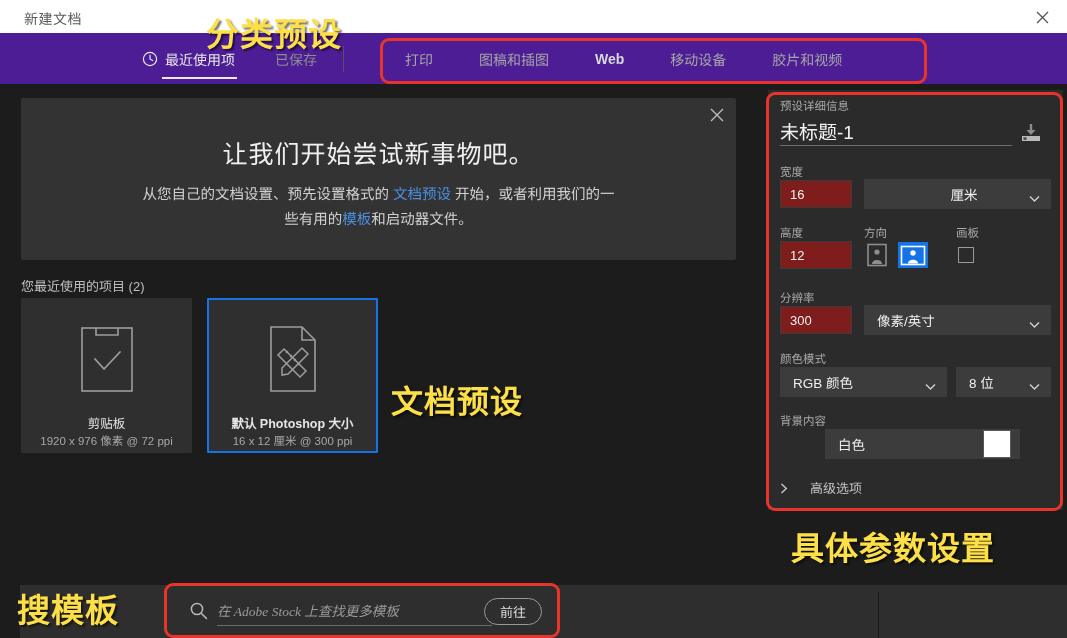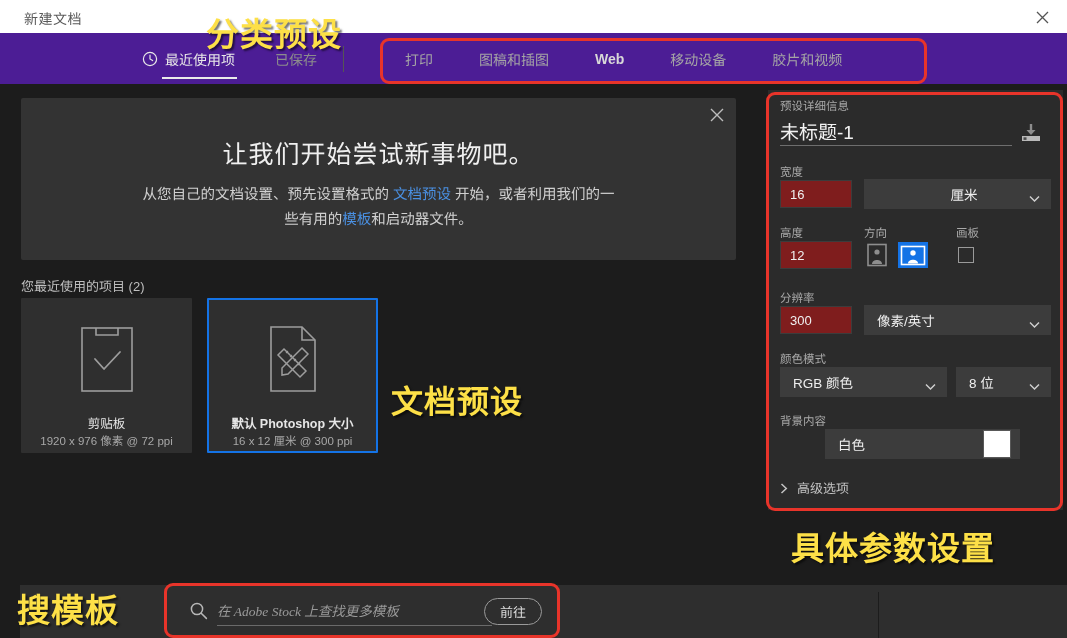--- a/index.html
+++ b/index.html
@@ -179,21 +179,21 @@
   .artboard-box {
     position: absolute; width: 16px; height: 16px;
     border: 1px solid #9a9a9a; cursor: pointer;
   }
   .swatch {
     position: absolute; width: 28px; height: 28px; background: #ffffff;
     border: 1px solid #585858; cursor: pointer;
   }
   .adv {
     position: absolute; left: 12px; top: 388px; color: #c3c3c3; font-size: 13px;
-    display: flex; align-items: flex-end; gap: 9px; cursor: pointer;
+    display: flex; align-items: flex-end; gap: 22px; cursor: pointer;
   }
 
   
   .ann-box {
     position: absolute; border: 3px solid #e8342a; border-radius: 9px;
     pointer-events: none; z-index: 40;
   }
   .ann-text {
     position: absolute; color: #fde047; font-weight: bold;
     font-family: Liberation Serif, serif; z-index: 45;

